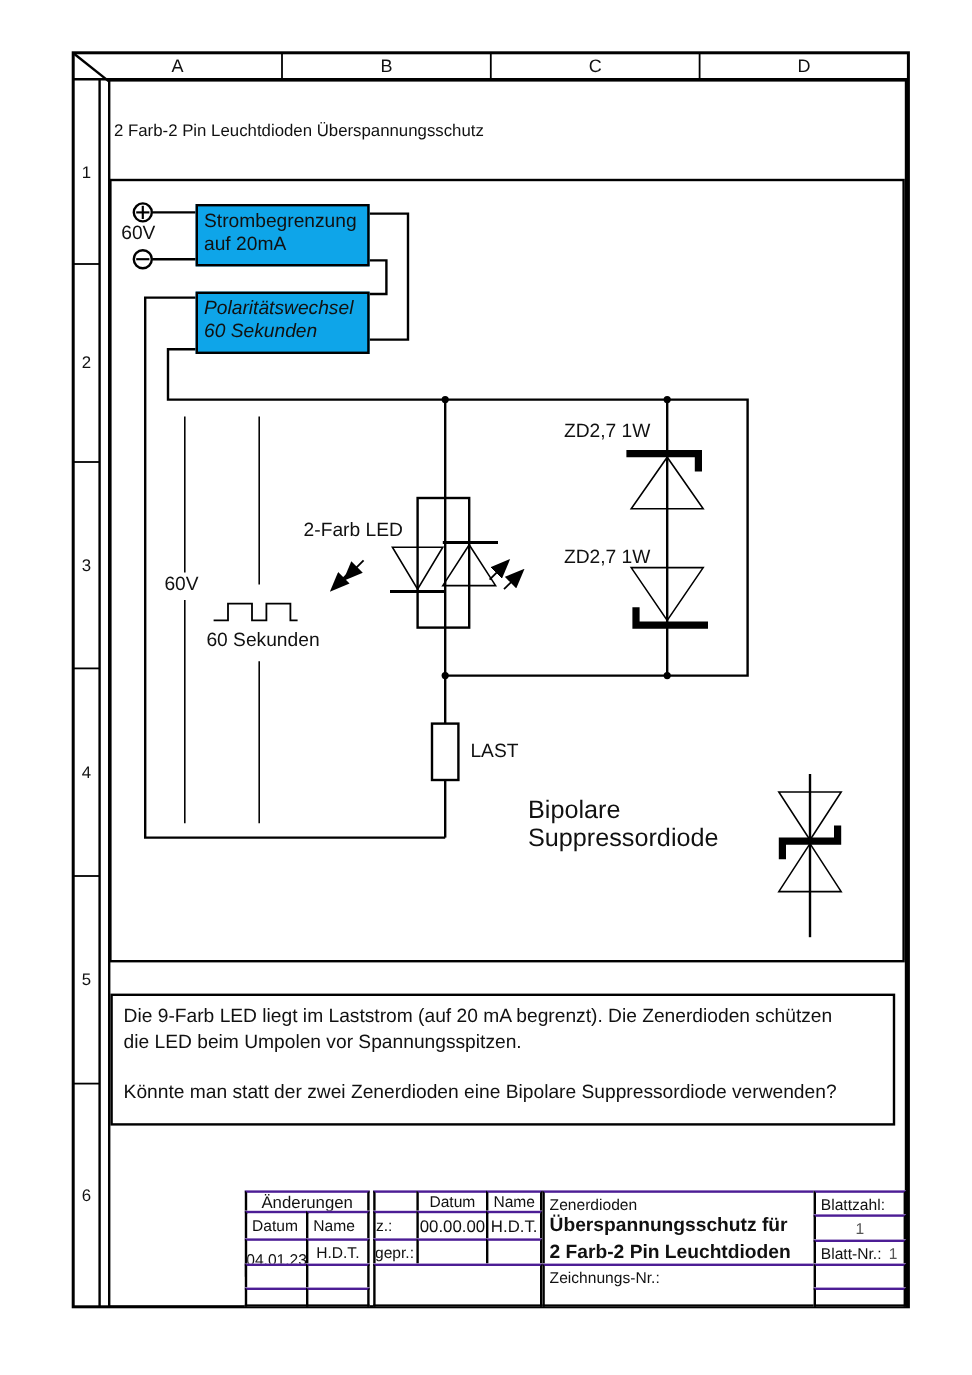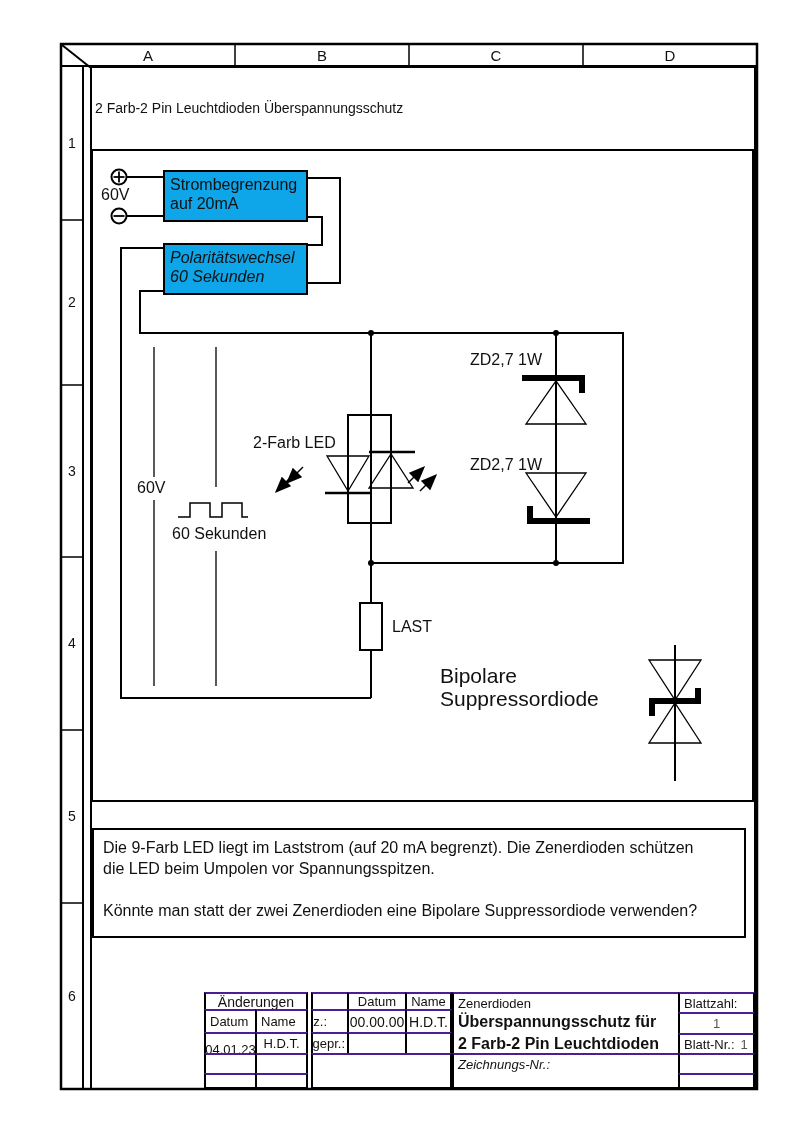--- a/index.html
+++ b/index.html
@@ -9,21 +9,21 @@
   .t{position:absolute;white-space:nowrap;}
   .grid-col{position:absolute;top:46px;height:18px;font-size:15px;display:flex;align-items:center;justify-content:center;}
   .grid-row{position:absolute;left:61px;width:22px;height:18px;font-size:14px;display:flex;align-items:center;justify-content:center;}
   .blockbox{position:absolute;border:2px solid #000;background:#0ea5e9;box-sizing:border-box;
             font-size:16px;line-height:19px;padding:3px 0 0 5px;}
   .notebox{position:absolute;left:92px;top:828px;width:654px;height:110px;border:2px solid #000;
            box-sizing:border-box;font-size:16px;line-height:21px;padding:7px 9px;}
   .tb-cell{position:absolute;box-sizing:border-box;border-left:2px solid #000;border-top:2px solid #4c1d95;
            background:#fff;display:flex;align-items:center;overflow:hidden;}
   .br{border-right:2px solid #000;}
-  .bb{border-bottom:2px solid #000;font-style:italic;}
+  .bb{border-bottom:2px solid #000;}
   .cc{justify-content:center;}
   .small{font-size:13px;text-align:center;}
   .val{font-size:13px;}
   .hand{color:#555;font-size:13px;margin-left:6px;}
   .lbl-pad{padding:2px 4px;align-items:flex-start;}
 </style>
 </head>
 <body>
 
 <div class="sheet">

